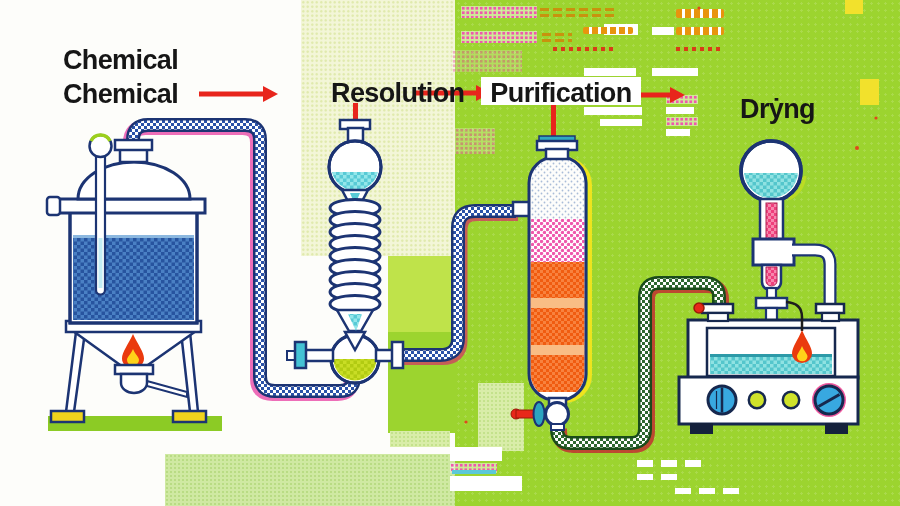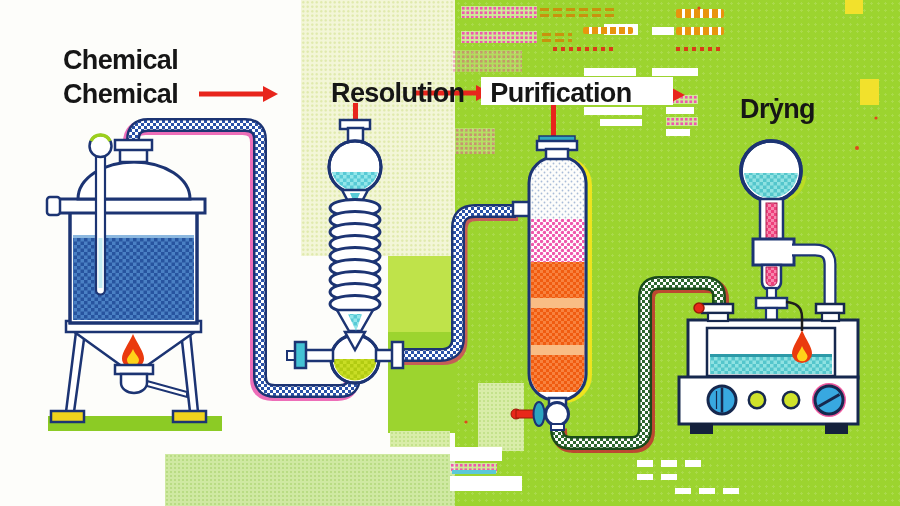--- a/index.html
+++ b/index.html
@@ -333,19 +333,19 @@
       <circle cx="876" cy="118" r="1.6"></circle>
         <circle cx="466" cy="422" r="1.6"></circle>
     </g>
   </svg>
 
   <div class="lbl ctr" style="left:38px;top:43px;width:165px;line-height:34px;">
     <div>Chemical</div>
     <div>Chemical</div>
   </div>
   <div class="lbl" style="left:295px;top:79px;margin-left:36px;">Resolution</div>
-  <div class="lblbox" style="left:481px;top:77px;width:160px;height:28px;padding-left:32px;">
+  <div class="lblbox" style="left:481px;top:77px;width:160px;height:28px;">
     <div class="lbl ctr" style="left:0;top:2px;width:160px;">Purification</div>
   </div>
   <div class="abs" style="left:860px;top:79px;width:19px;height:26px;background:#f2e12c;"></div>
   <div class="lbl ctr" style="left:705px;top:95px;width:145px;">Drẏng</div>
 
 </div>
 
 </body></html>

